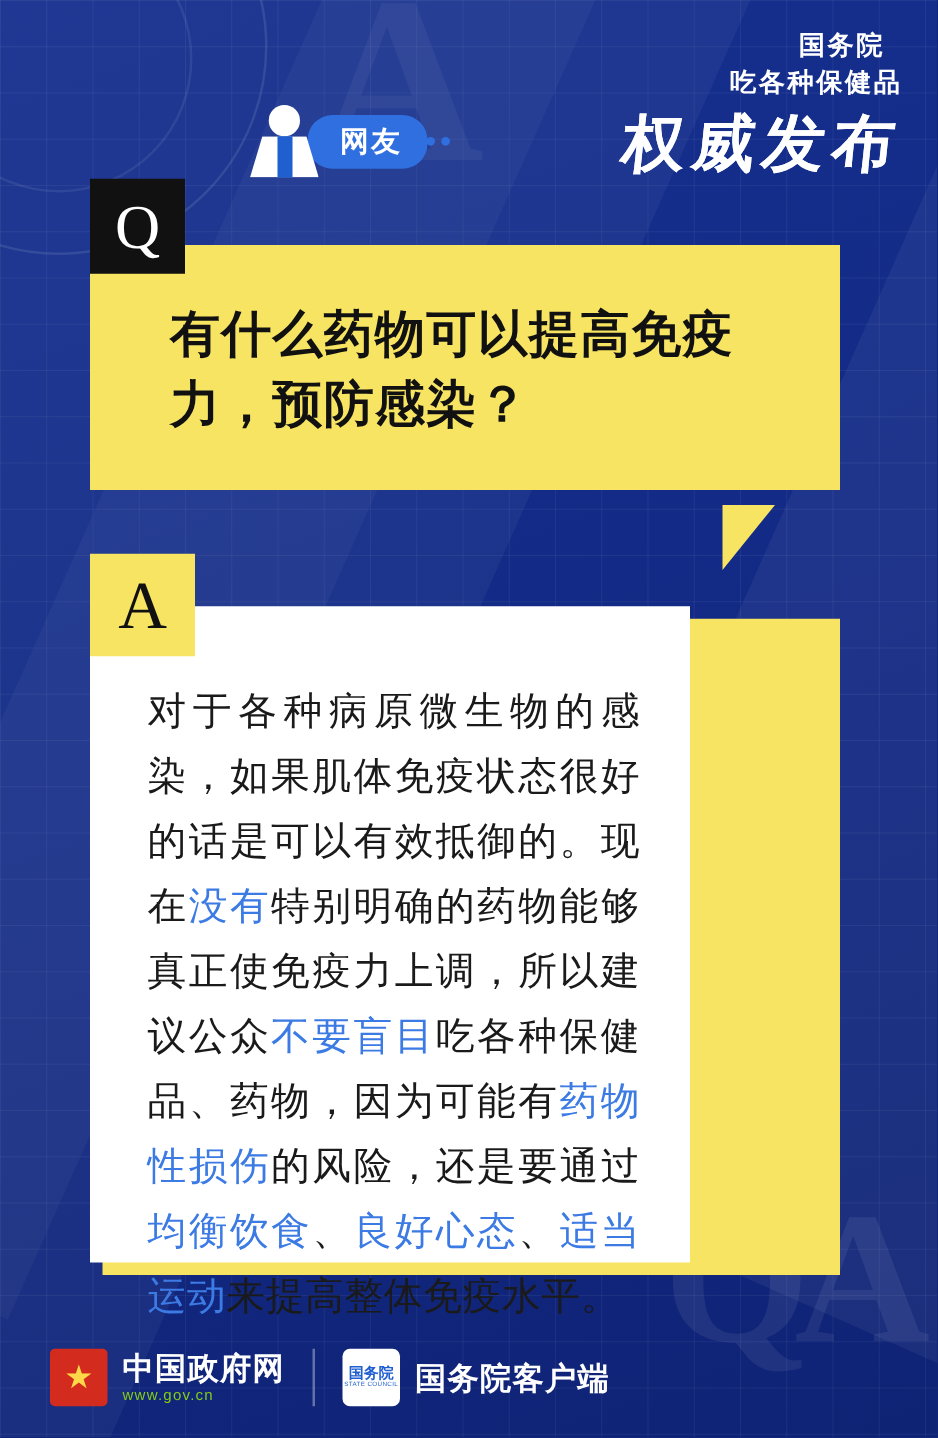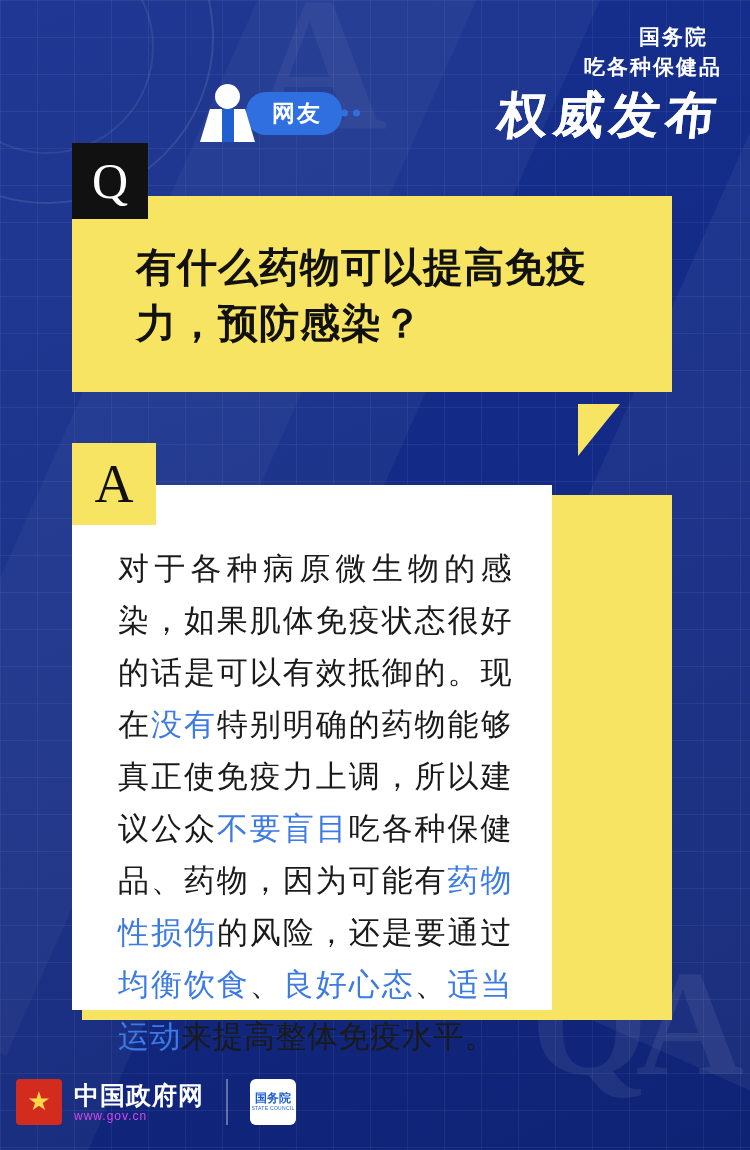--- a/index.html
+++ b/index.html
@@ -285,21 +285,21 @@
 
   
   .footer {
     position: absolute;
     left: 0;
     bottom: 0;
     width: 750px;
     height: 96px;
     display: flex;
     align-items: center;
-    padding-left: 16px;
+    padding-left: 40px;
     box-sizing: border-box;
   }
   .emblem {
     width: 46px;
     height: 46px;
     background: #d32b1e;
     border-radius: 4px;
     position: relative;
     flex: none;
   }
@@ -320,21 +320,21 @@
   .gov-name {
     font-size: 25px;
     font-weight: bold;
     letter-spacing: 1px;
     line-height: 26px;
   }
   .gov-url {
     font-size: 12px;
     letter-spacing: 1px;
     margin-top: 1px;
-    color: #d946ef;
+    color: #84cc16;
   }
   .divider {
     width: 2px;
     height: 46px;
     background: rgba(255,255,255,0.35);
     margin: 0 22px;
   }
   .app-icon {
     width: 46px;
     height: 46px;
@@ -418,15 +418,16 @@
     <div class="emblem"></div>
     <div class="gov-text">
       <div class="gov-name">中国政府网</div>
       <div class="gov-url">www.gov.cn</div>
     </div>
     <div class="divider"></div>
     <div class="app-icon">
       <div class="app-icon-cn">国务院</div>
       <div class="app-icon-en">STATE COUNCIL</div>
     </div>
+    <div class="app-name">国务院客户端</div>
   </div>
 
 </div>
 
 </body></html>

